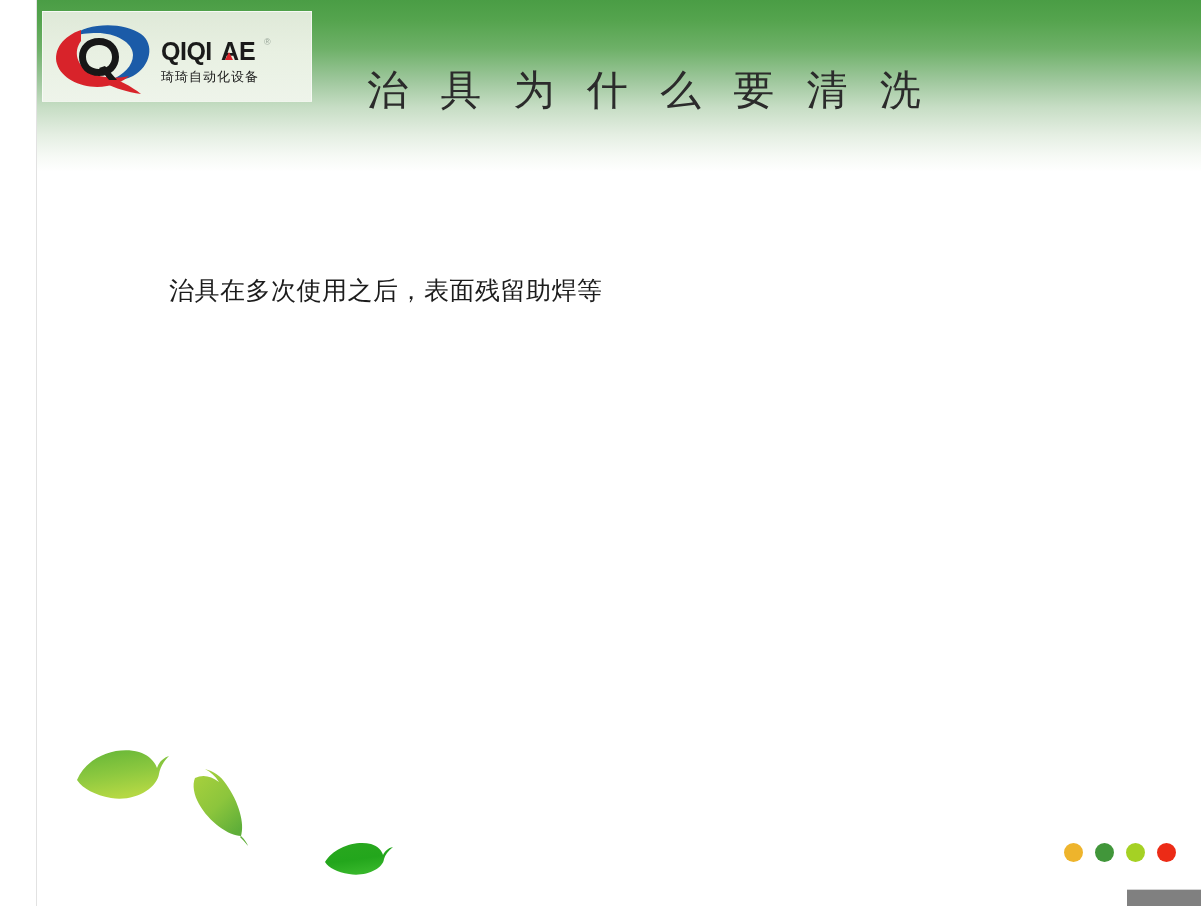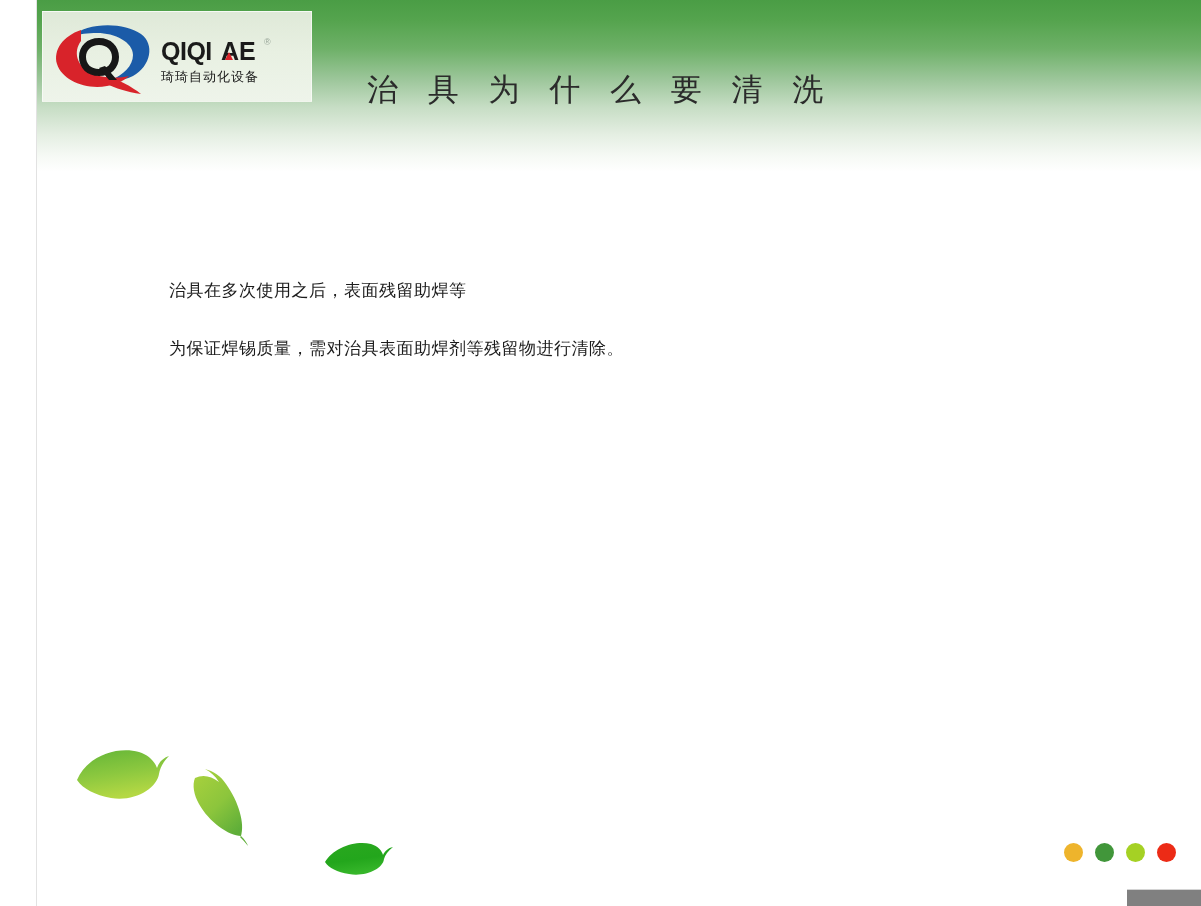--- a/index.html
+++ b/index.html
@@ -66,37 +66,37 @@
     height: 52px;
   }
 
   
   .slide-title {
     position: absolute;
     left: 330px;
     top: 66px;
     width: 520px;
     font-family: "Liberation Serif", "DejaVu Serif", serif;
-    font-size: 31px;
+    font-size: 41px;
     line-height: 48px;
     letter-spacing: 11px;
     color: #2b2b2b;
     white-space: nowrap;
   }
 
   
   .body-block {
     position: absolute;
     left: 132px;
     top: 262px;
     width: 930px;
   }
   .body-line {
     font-family: "Liberation Serif", "DejaVu Serif", serif;
-    font-size: 17px;
+    font-size: 25px;
     line-height: 58px;
     color: #1c1c1c;
     letter-spacing: 0.5px;
     white-space: nowrap;
   }
 
   
   .leaf {
     position: absolute;
   }
@@ -160,21 +160,20 @@
       <text x="103" y="11" font-family="Liberation Sans, sans-serif" font-size="9" fill="#9aa79a">®</text>
       <text x="0" y="47" font-family="DejaVu Sans, sans-serif" font-size="13" letter-spacing="1" fill="#1a1a1a">琦琦自动化设备</text>
     </svg>
 
   </div>
 
   <div class="slide-title">治 具 为 什 么 要 清 洗</div>
 
   <div class="body-block">
     <div class="body-line">治具在多次使用之后，表面残留助焊等</div>
-    <div class="body-line">为保证焊锡质量，需对治具表面助焊剂等残留物进行清除。</div>
   </div>
 
   <svg class="leaf" style="left:36px; top:740px; width:100px; height:70px;" viewBox="0 0 100 70">
     <defs>
       <linearGradient id="lg1" x1="0" y1="0" x2="0.3" y2="1">
         <stop offset="0%" stop-color="#63b537"></stop>
         <stop offset="55%" stop-color="#8cc83f"></stop>
         <stop offset="100%" stop-color="#b4d844"></stop>
       </linearGradient>
     </defs>

